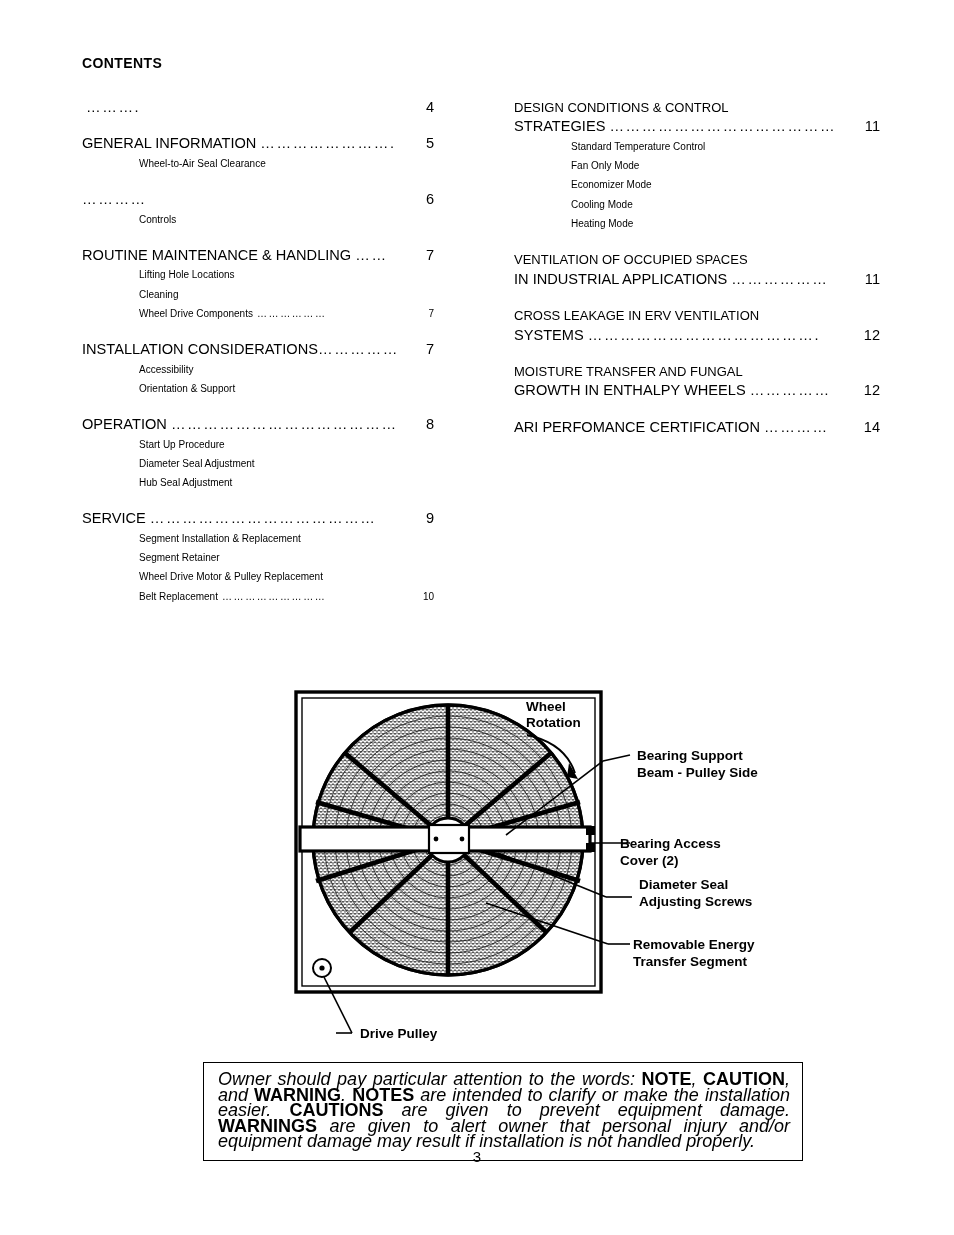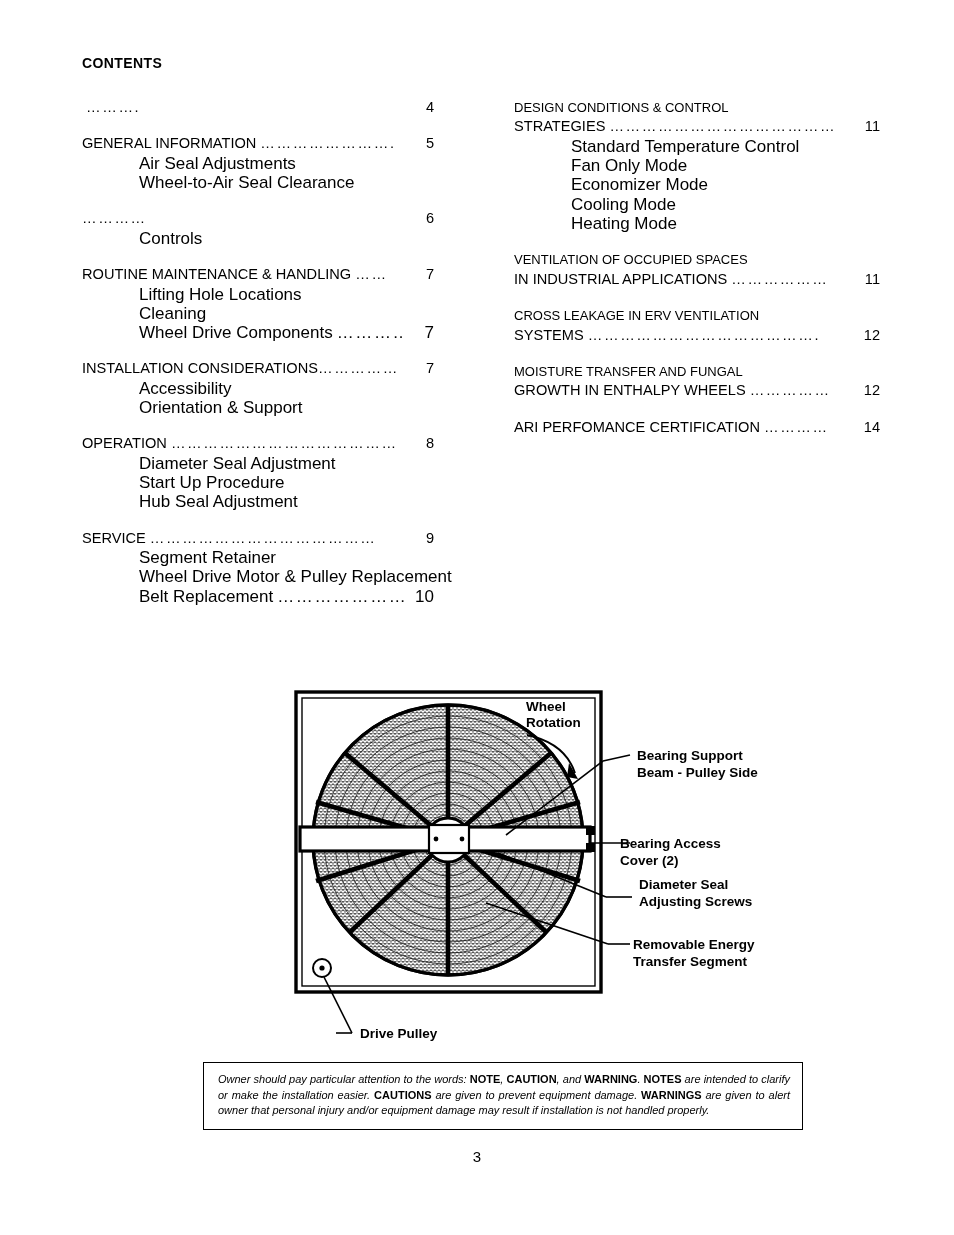--- a/index.html
+++ b/index.html
@@ -41,21 +41,21 @@
     color:#000;
   }
   .row .lead.tight{margin-left:0px;letter-spacing:1.6px;}
   .row .pg{flex:0 0 auto;text-align:right;}
   .row .pg.w1{width:24px;}
   .row .pg.w2{width:28px;}
 
   .noleader{display:block;font-size:13px;line-height:19.4px;white-space:nowrap;}
 
   .sub{
-    font-size:17px;line-height:19.3px;
+    font-size:10px;line-height:19.3px;
     padding-left:57px;white-space:nowrap;
     display:flex;align-items:baseline;
   }
   .sub .ttl{flex:0 0 auto;}
   .sub .lead{flex:1 1 auto;overflow:hidden;margin:0 5px 0 4px;letter-spacing:1.6px;}
   .sub .pg{flex:0 0 auto;width:24px;text-align:right;}
   .sub.plain{display:block;}
 
   
   .figure{position:absolute;left:290px;top:685px;width:600px;height:375px;}
@@ -63,21 +63,21 @@
 
   
   .notebox{
     position:absolute;left:203px;top:1062px;width:600px;
     border:1.3px solid #000;
     padding:9px 12px 10px 14px;
     box-sizing:border-box;
   }
   .notebox p{
     margin:0;
-    font-size:11px;line-height:15.6px;
+    font-size:18px;line-height:15.6px;
     font-style:italic;
     text-align:justify;
   }
   .notebox b{font-style:normal;font-weight:bold;}
 
   
   .pagenum{
     position:absolute;left:0;top:1148px;width:954px;
     text-align:center;font-size:15px;
   }
@@ -97,21 +97,20 @@
         <span class="pg w1">4</span>
       </div>
     </div>
 
     <div class="blk">
       <div class="row major">
         <span class="ttl">GENERAL INFORMATION</span>
         <span class="lead">…………………….</span>
         <span class="pg w1">5</span>
       </div>
-      <div class="sub plain">Air Seal Adjustments</div>
       <div class="sub plain">Wheel-to-Air Seal Clearance</div>
     </div>
 
     <div class="blk">
       <div class="row major">
         <span class="lead tight">…………</span>
         <span class="pg w1">6</span>
       </div>
       <div class="sub plain">Controls</div>
     </div>
@@ -140,31 +139,32 @@
       <div class="sub plain">Accessibility</div>
       <div class="sub plain">Orientation &amp; Support</div>
     </div>
 
     <div class="blk">
       <div class="row major">
         <span class="ttl">OPERATION</span>
         <span class="lead">……………………………………</span>
         <span class="pg w1">8</span>
       </div>
+      <div class="sub plain">Start Up Procedure</div>
       <div class="sub plain">Diameter Seal Adjustment</div>
-      <div class="sub plain">Start Up Procedure</div>
       <div class="sub plain">Hub Seal Adjustment</div>
     </div>
 
     <div class="blk">
       <div class="row major">
         <span class="ttl">SERVICE</span>
         <span class="lead">……………………………………</span>
         <span class="pg w1">9</span>
       </div>
+      <div class="sub plain">Segment Installation &amp; Replacement</div>
       <div class="sub plain">Segment Retainer</div>
       <div class="sub plain">Wheel Drive Motor &amp; Pulley Replacement</div>
       <div class="sub">
         <span class="ttl">Belt Replacement</span>
         <span class="lead">………………………</span>
         <span class="pg">10</span>
       </div>
     </div>
 
   </div>

